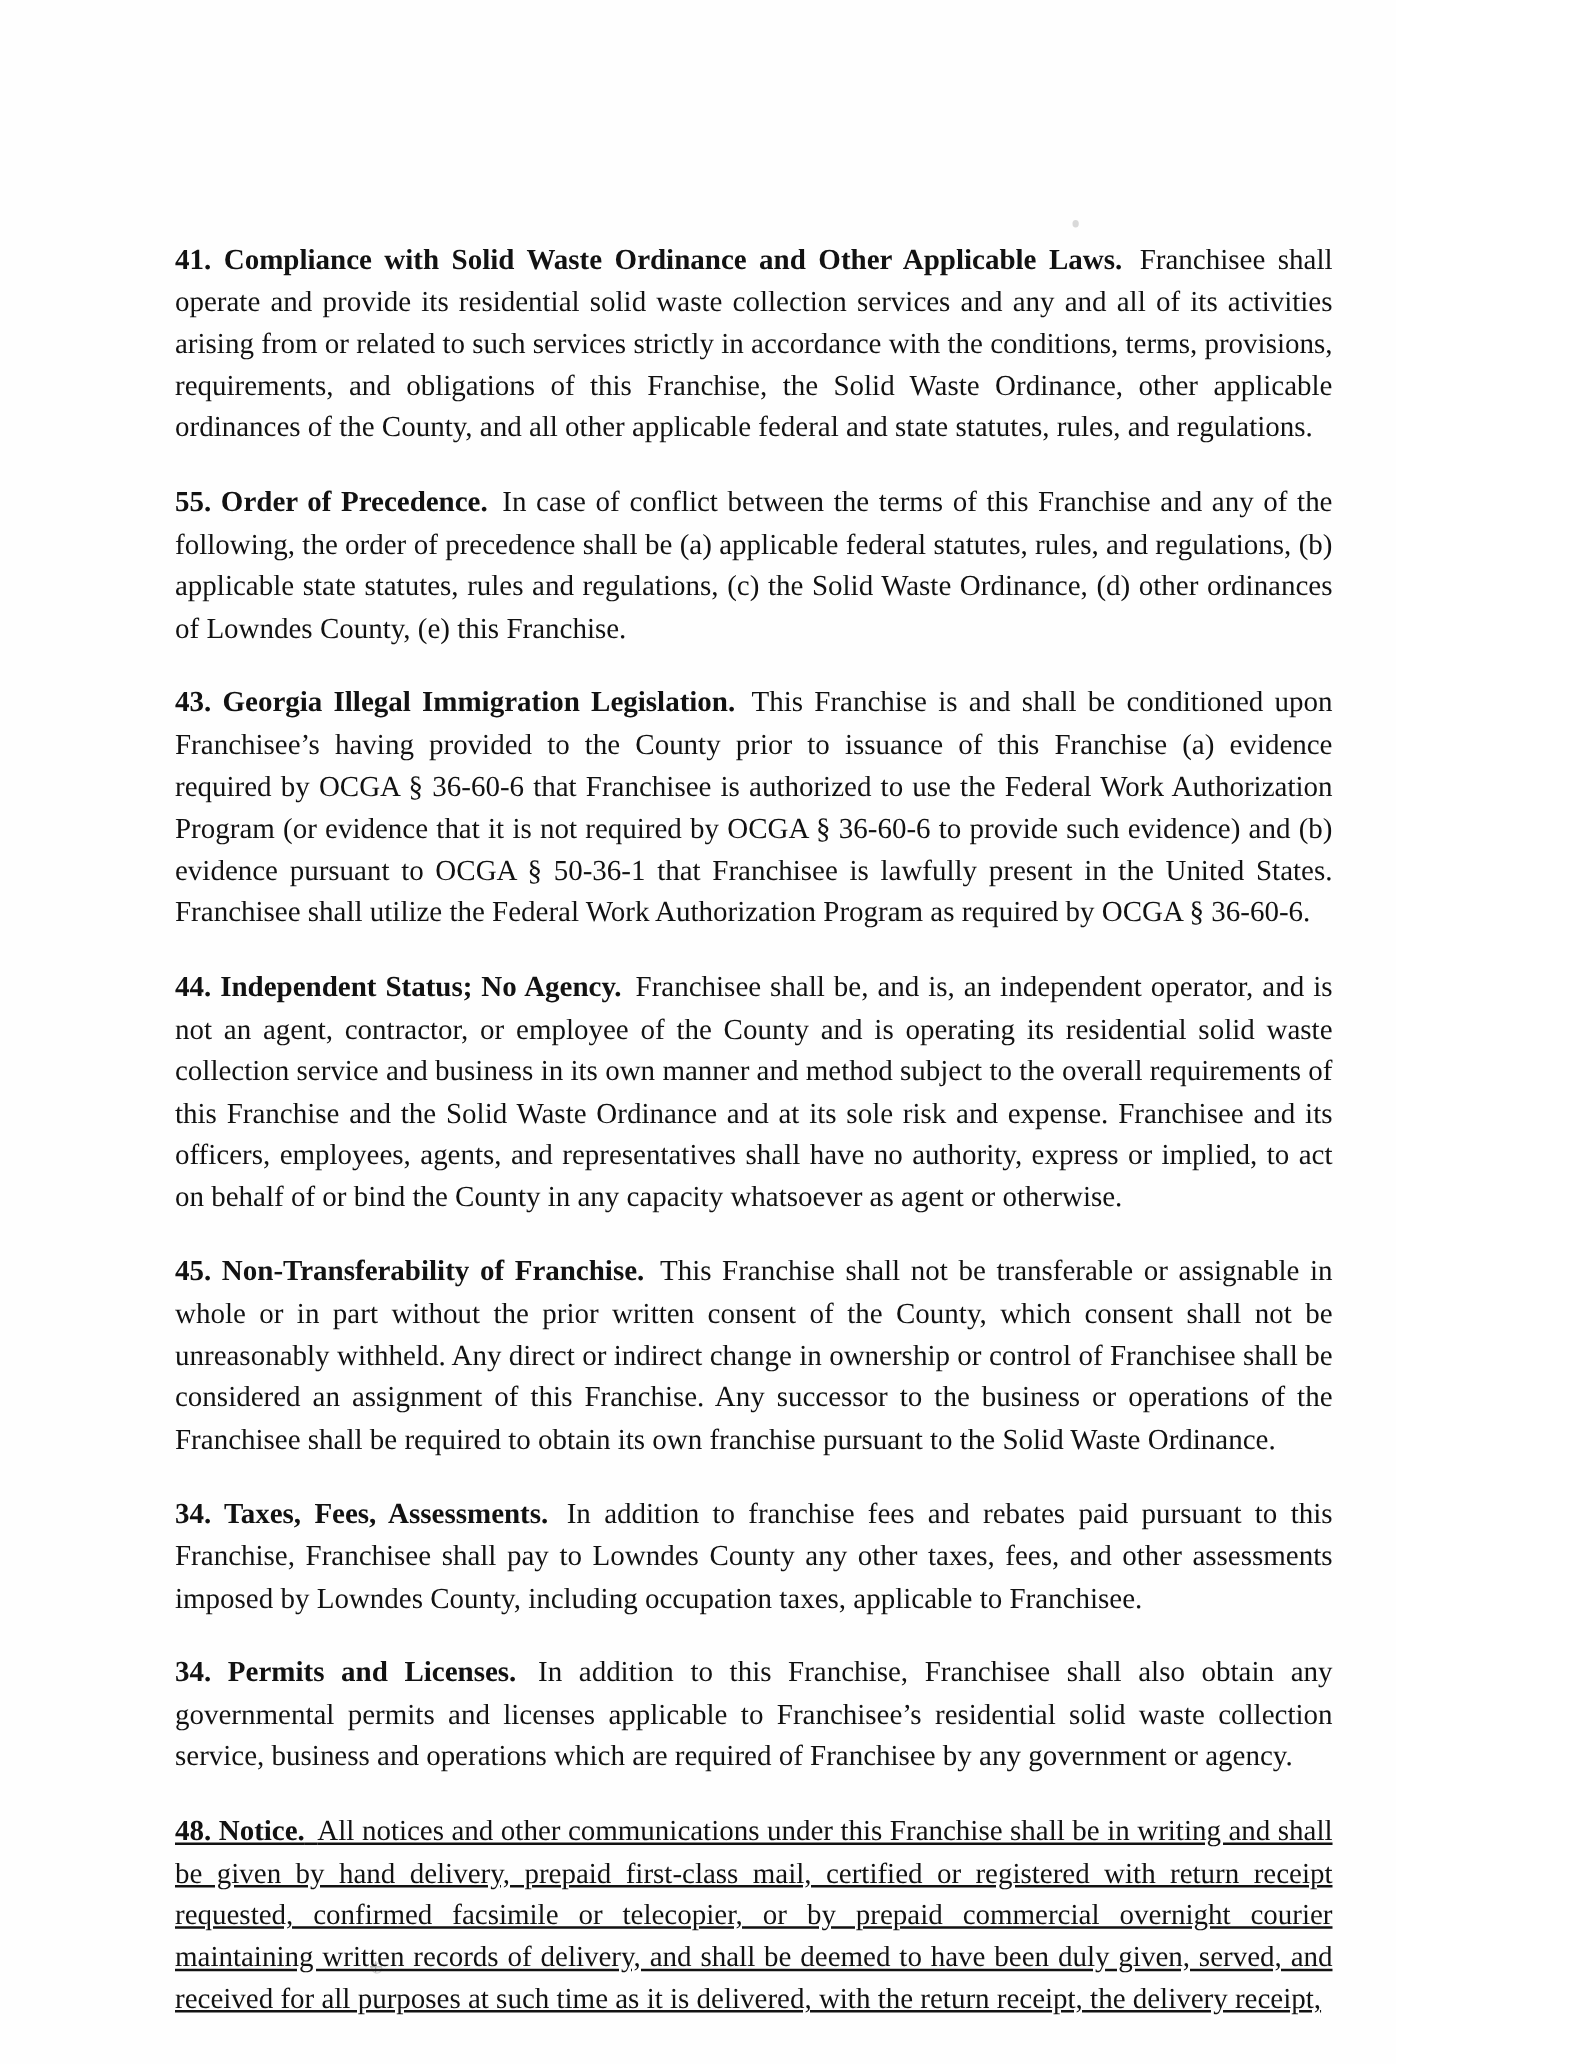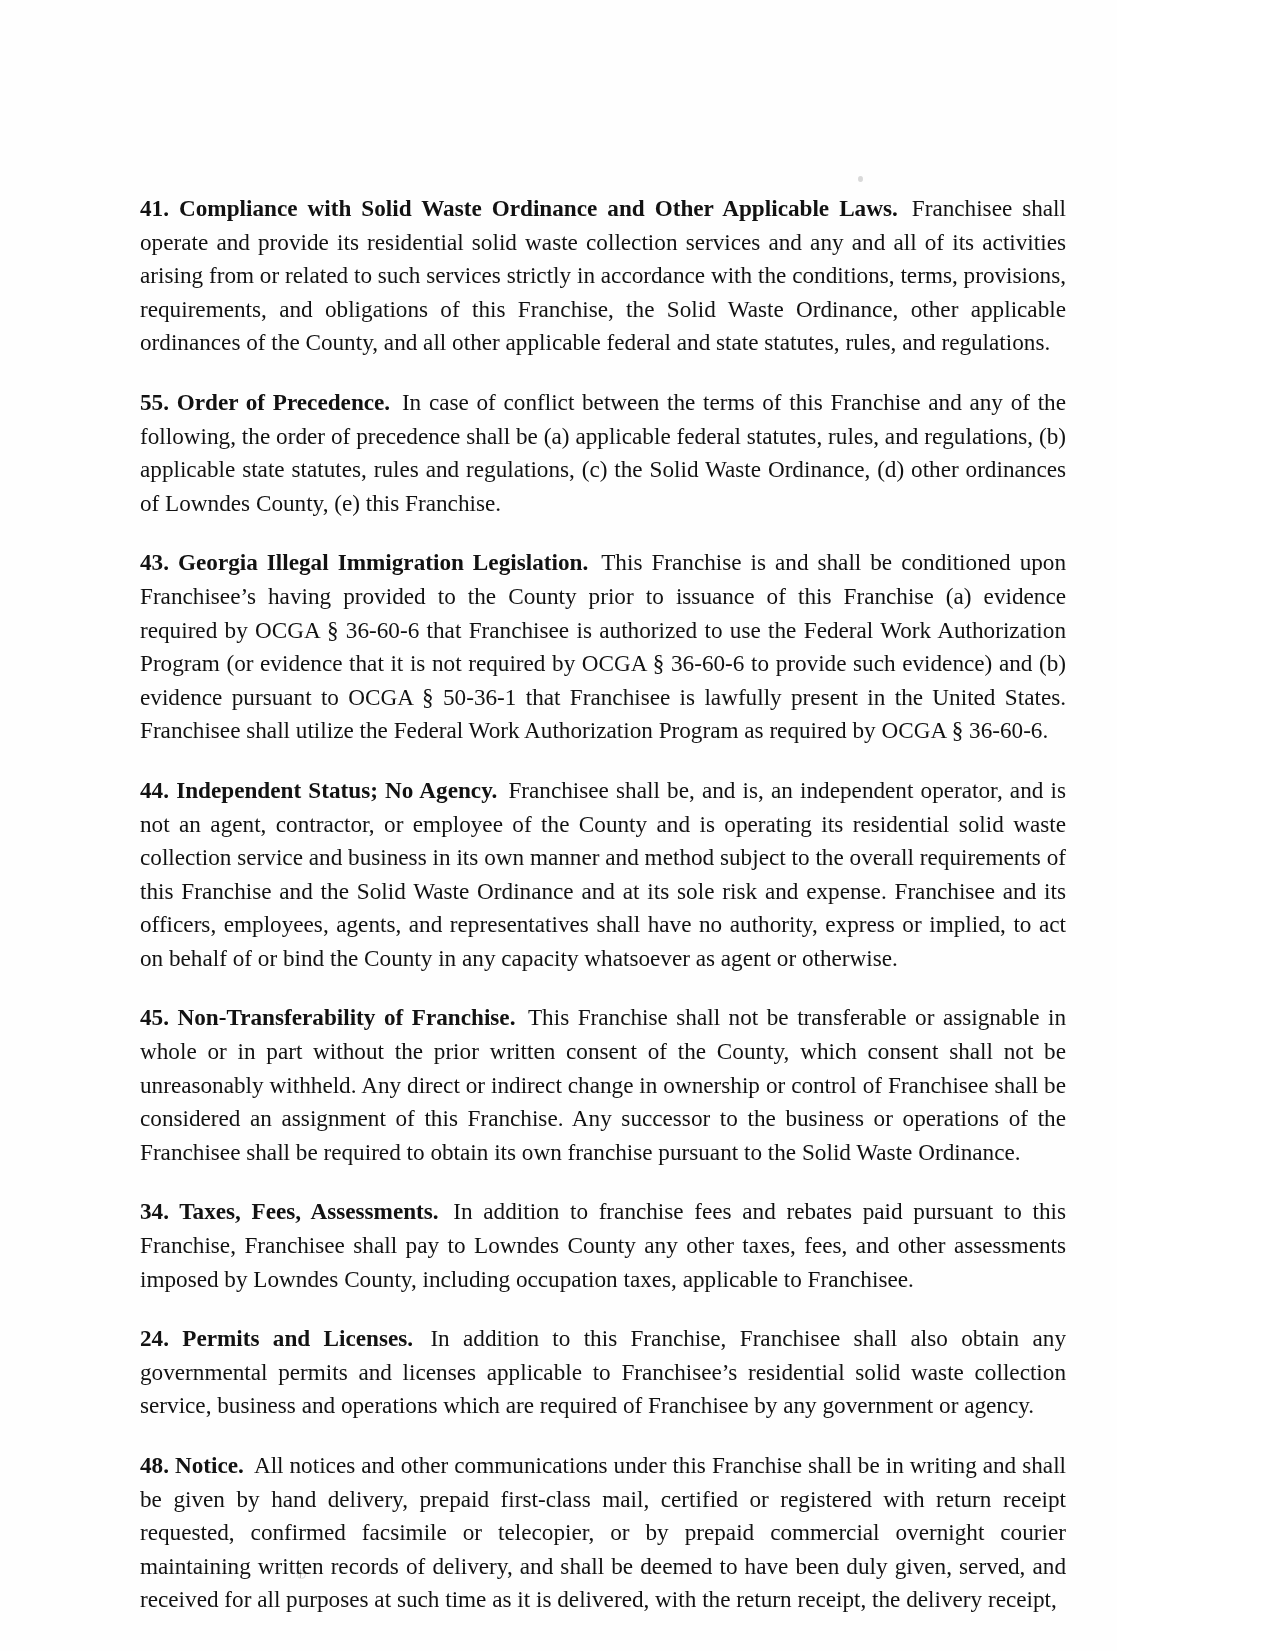--- a/index.html
+++ b/index.html
@@ -31,20 +31,21 @@
     line-height: 33.6px;
     text-align: justify;
     text-justify: inter-word;
     margin: 0 0 26px 0;
     color: #121212;
     -webkit-font-smoothing: antialiased;
   }
 
   .para:last-of-type {
     margin-bottom: 16px;
+    text-decoration: underline;
   }
 
   .para .lead {
     font-weight: bold;
   }
 
   
   .para .lead::after {
     content: " ";
     letter-spacing: 4px;
@@ -126,21 +127,21 @@
 
     <p class="para">
       <span class="lead">45. Non-Transferability of Franchise.</span><span>This Franchise shall not be transferable or assignable in whole or in part without the prior written consent of the County, which consent shall not be unreasonably withheld.  Any direct or indirect change in ownership or control of Franchisee shall be considered an assignment of this Franchise.  Any successor to the business or operations of the Franchisee shall be required to obtain its own franchise pursuant to the Solid Waste Ordinance.</span>
     </p>
 
     <p class="para">
       <span class="lead">34. Taxes, Fees, Assessments.</span><span>In addition to franchise fees and rebates paid pursuant to this Franchise, Franchisee shall pay to Lowndes County any other taxes, fees, and other assessments imposed by Lowndes County, including occupation taxes, applicable to Franchisee.</span>
     </p>
 
     <p class="para">
-      <span class="lead">24. Permits and Licenses.</span><span>In addition to this Franchise, Franchisee shall also obtain any governmental permits and licenses applicable to Franchisee’s residential solid waste collection service, business and operations which are required of Franchisee by any government or agency.</span>
+      <span class="lead">34. Permits and Licenses.</span><span>In addition to this Franchise, Franchisee shall also obtain any governmental permits and licenses applicable to Franchisee’s residential solid waste collection service, business and operations which are required of Franchisee by any government or agency.</span>
     </p>
 
     <p class="para">
       <span class="lead">48. Notice.</span><span>All notices and other communications under this Franchise shall be in writing and shall be given by hand delivery, prepaid first-class mail, certified or registered with return receipt requested, confirmed facsimile or telecopier, or by prepaid commercial overnight courier maintaining written records of delivery, and shall be deemed to have been duly given, served, and received for all purposes at such time as it is delivered, with the return receipt, the delivery receipt,</span>
     </p>
 
   </div>
 
 
 </div>

